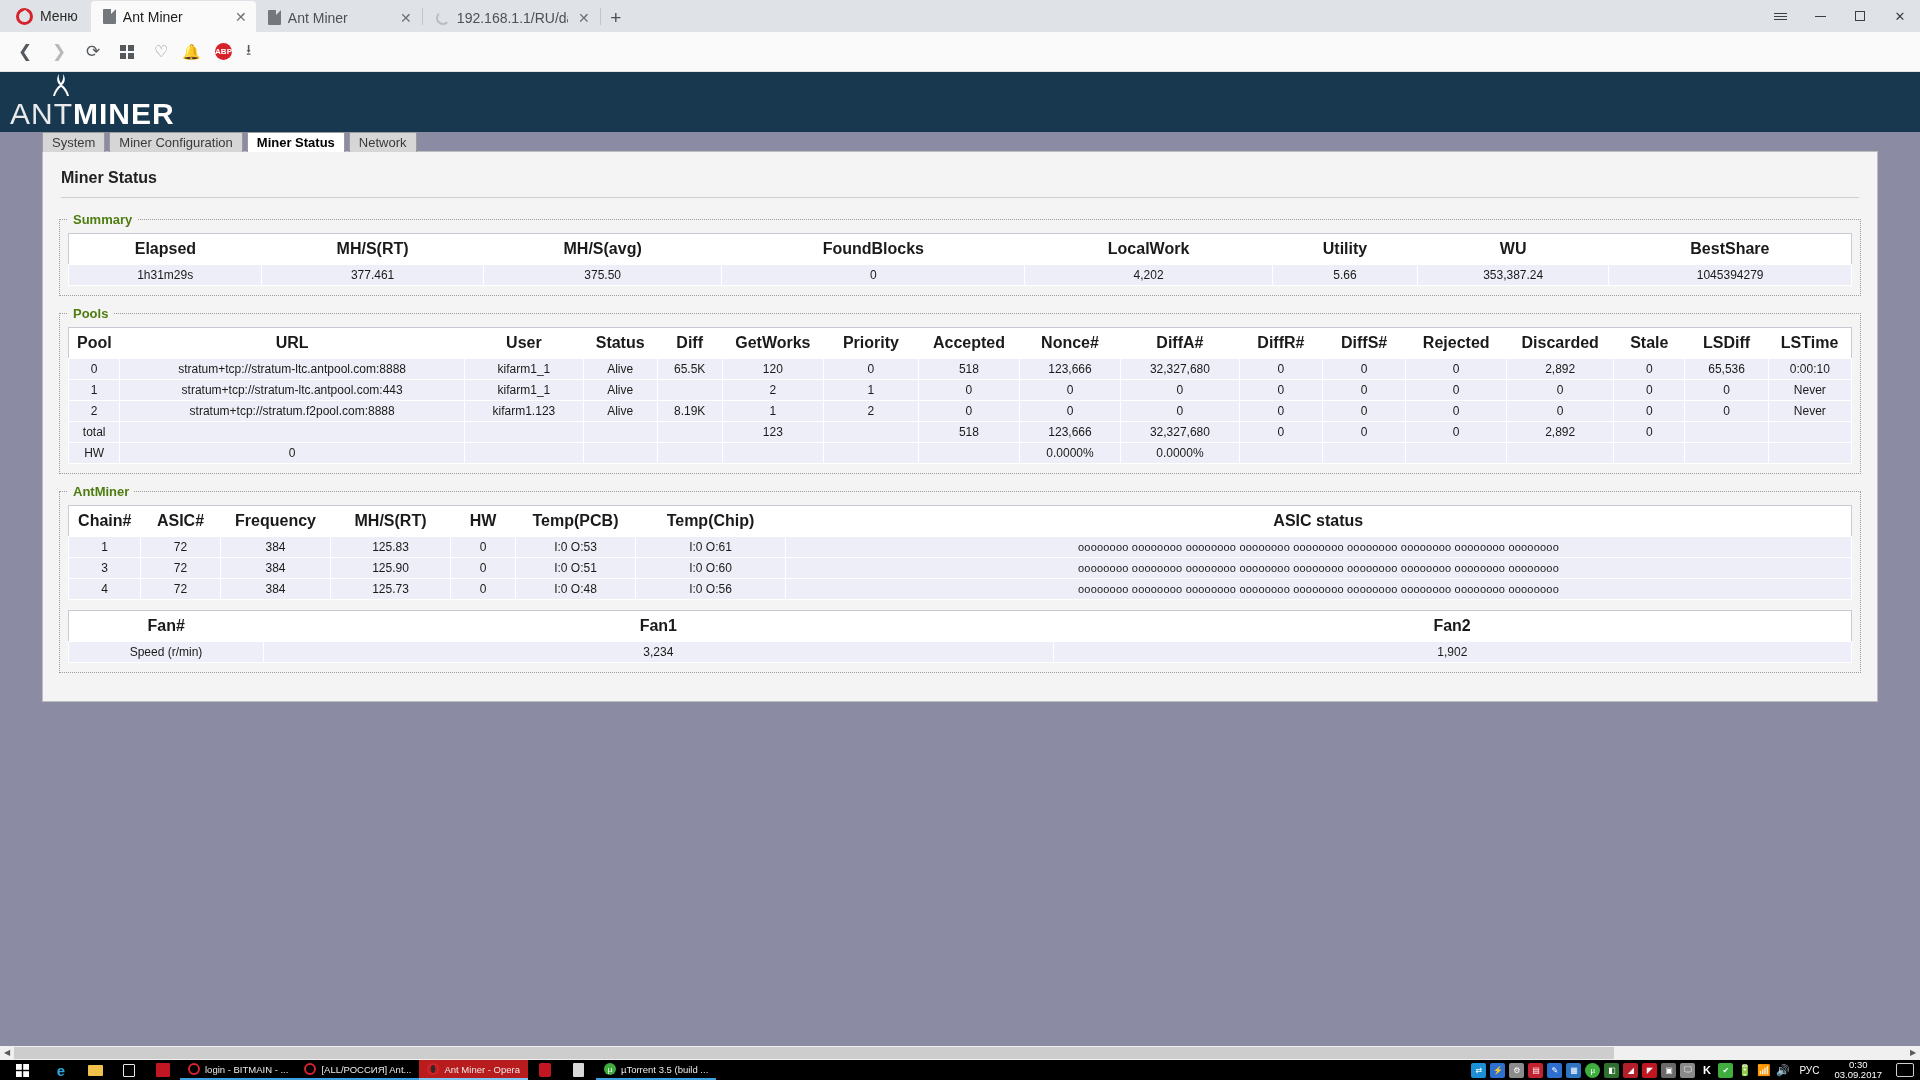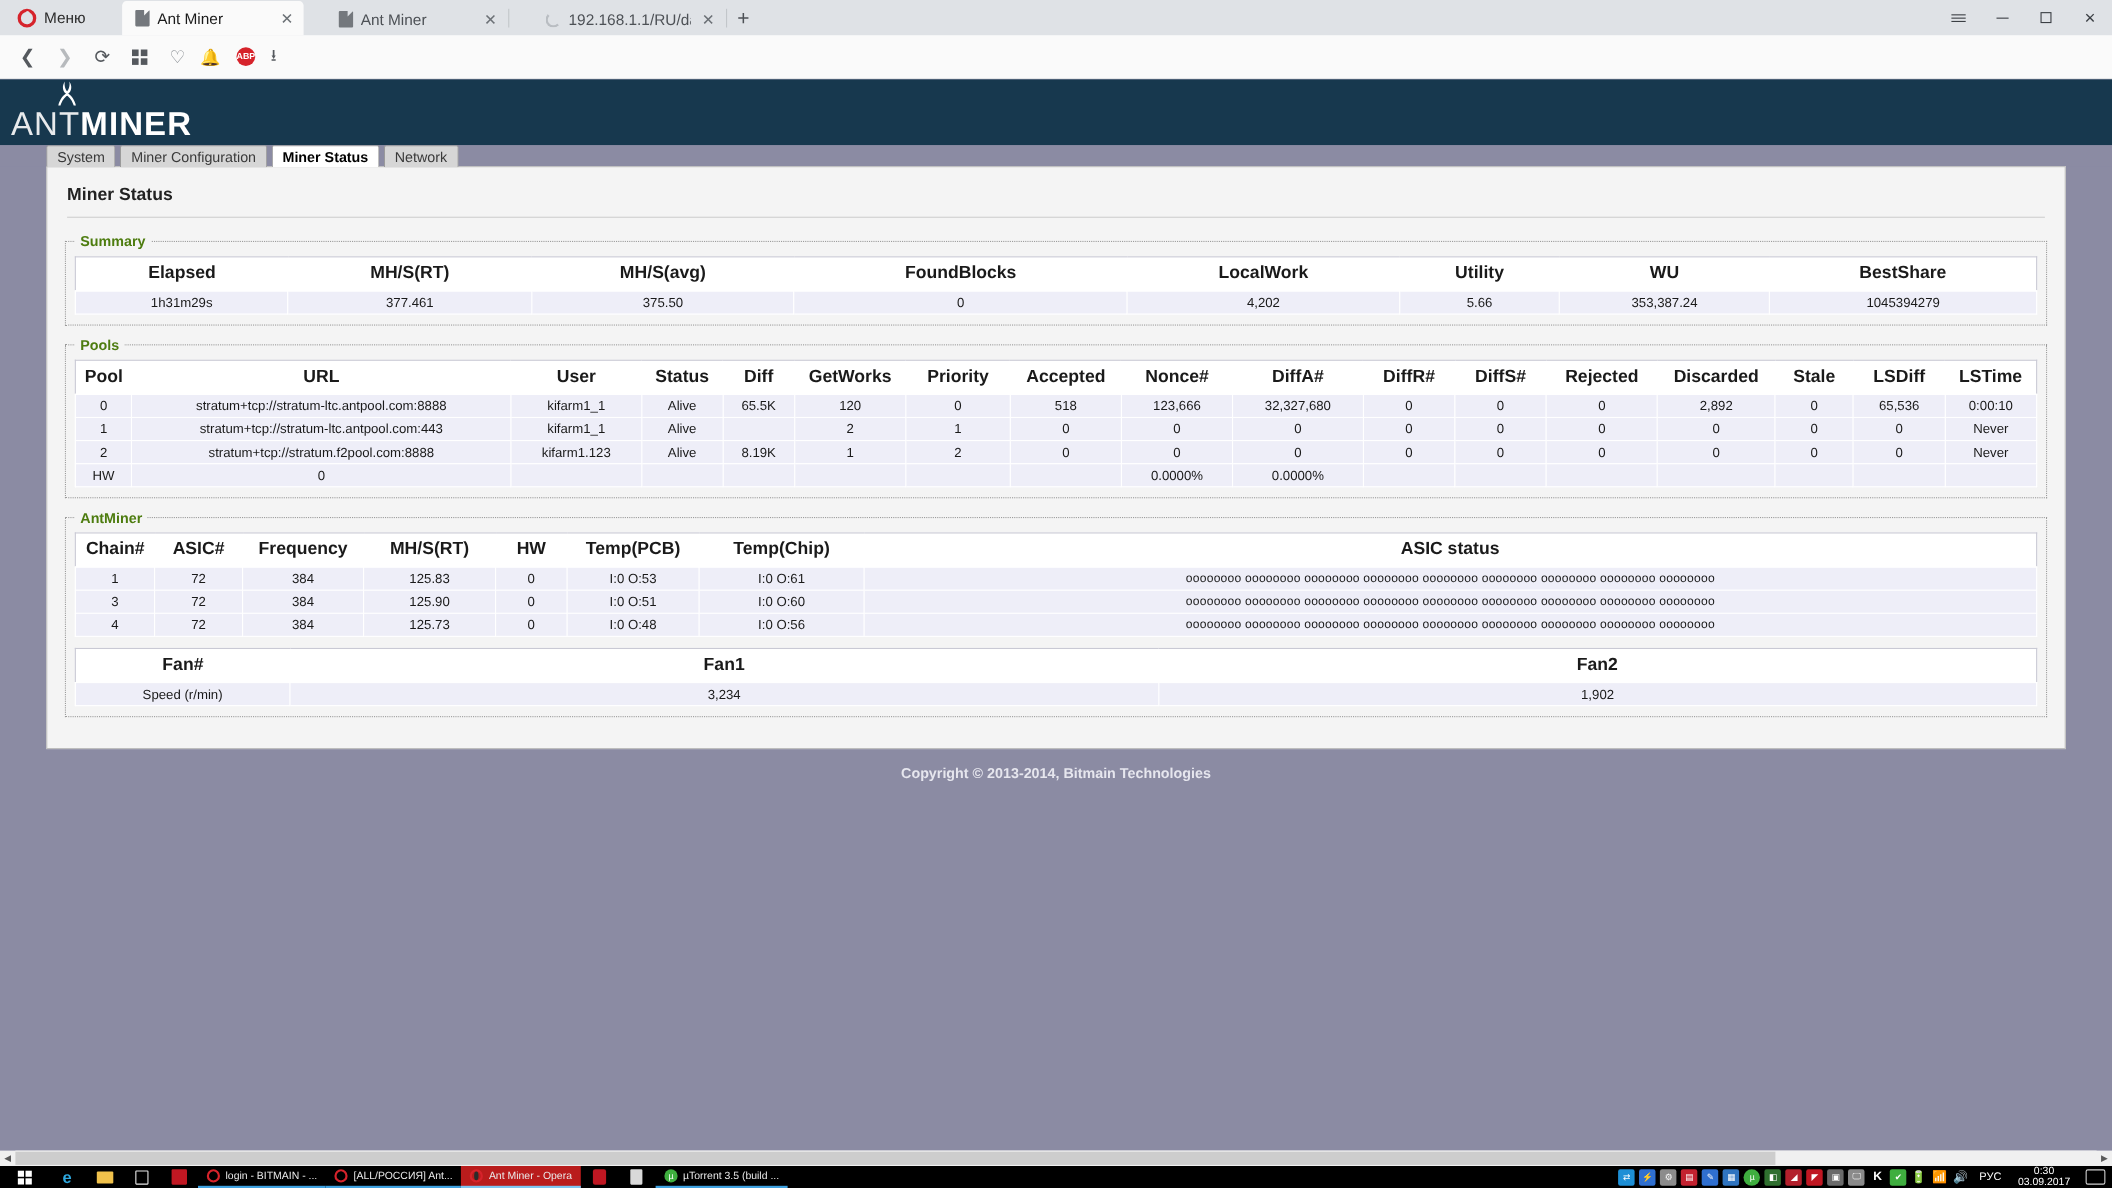--- a/index.html
+++ b/index.html
@@ -32,21 +32,20 @@
     content: ""; position: absolute; left: 2.5px; top: -0.5px;
     width: 6px; height: 12px; background: #dfe2e6; border-radius: 50%;
   }
   .tab {
     height: 29px; min-width: 165px; max-width: 175px;
     display: flex; align-items: center; gap: 7px;
     padding: 0 6px 0 12px;
     font-size: 14px; color: #4d5156;
     border-radius: 4px 4px 0 0;
     position: relative;
-    margin-left: 20px;
   }
   .tab.active { background: #fafafa; color: #1b1b1b; height: 31px; }
   .tab .tab-title {
     flex: 1; overflow: hidden; white-space: nowrap; text-overflow: clip;
   }
   .tab-favicon {
     width: 13px; height: 15px; flex: 0 0 13px;
     background: #74787d; position: relative; border-radius: 1px;
   }
   .tab-favicon::after {
@@ -394,20 +393,39 @@
                 <td>0</td>
                 <td>0</td>
                 <td>0</td>
                 <td>0</td>
                 <td>0</td>
                 <td>0</td>
                 <td>0</td>
                 <td>Never</td>
               </tr>
               <tr>
+                <td>total</td>
+                <td></td>
+                <td></td>
+                <td></td>
+                <td></td>
+                <td>123</td>
+                <td></td>
+                <td>518</td>
+                <td>123,666</td>
+                <td>32,327,680</td>
+                <td>0</td>
+                <td>0</td>
+                <td>0</td>
+                <td>2,892</td>
+                <td>0</td>
+                <td></td>
+                <td></td>
+              </tr>
+              <tr>
                 <td>HW</td>
                 <td>0</td>
                 <td></td>
                 <td></td>
                 <td></td>
                 <td></td>
                 <td></td>
                 <td></td>
                 <td>0.0000%</td>
                 <td>0.0000%</td>
@@ -484,21 +502,20 @@
             <tr>
               <td>Speed (r/min)</td>
               <td>3,234</td>
               <td>1,902</td>
             </tr>
           </tbody>
         </table>
       </fieldset>
     </div>
 
-    <div class="copyright">Copyright © 2013-2014, Bitmain Technologies</div>
 
     <div class="hscroll">
       <div class="arr">◀</div>
       <div class="track">
         <div class="thumb"></div>
       </div>
       <div class="arr">▶</div>
     </div>
   </div>
 </div>

